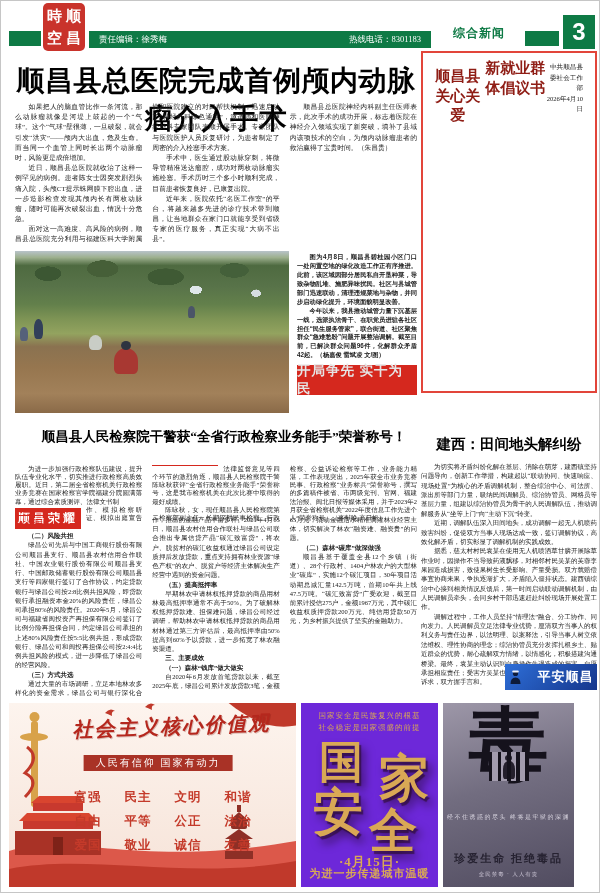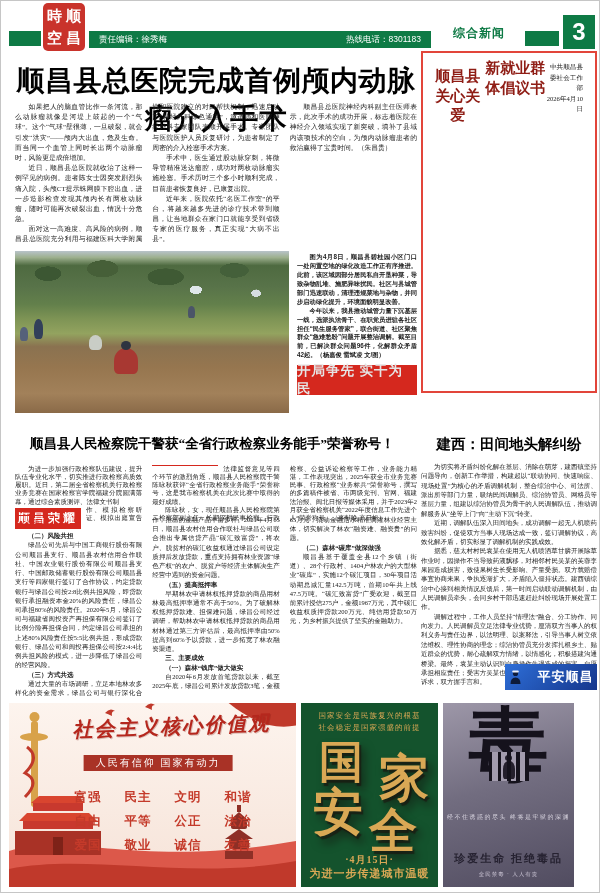--- a/index.html
+++ b/index.html
@@ -12,21 +12,21 @@
     font-family:"Liberation Serif",serif;color:#222;
   }
   p{margin:0;text-indent:2em;}
   
   .rule-left{position:absolute;left:8px;top:30px;width:32px;height:15px;background:var(--green);}
   .seal{position:absolute;left:42px;top:2px;width:42px;height:48px;background:#c9332b;border-radius:5px;
     display:grid;grid-template-columns:1fr 1fr;place-items:center;color:#fff;font-weight:bold;
     font-size:15px;line-height:1;padding:2px;box-sizing:border-box;}
   .green-bar{position:absolute;left:88px;top:30px;width:342px;height:17px;background:var(--green);
     color:#fff;font-size:8.5px;display:flex;justify-content:space-between;align-items:center;
-    padding:0 10px;box-sizing:border-box;font-family:Liberation Sans, sans-serif;}
+    padding:0 10px;box-sizing:border-box;font-family:Liberation Serif, serif;}
   .section-name{position:absolute;left:436px;top:24px;width:84px;text-align:center;color:var(--green);
     font-size:12px;font-weight:700;letter-spacing:1px;}
   .rule-right{position:absolute;left:524px;top:30px;width:34px;height:15px;background:var(--green);}
   .page-num{position:absolute;left:562px;top:14px;width:32px;height:34px;background:var(--green);color:#fff;
     font-size:24px;font-weight:bold;display:flex;align-items:center;justify-content:center;
     font-family:"Liberation Sans",sans-serif;}
   
   .headline{position:absolute;left:14px;top:61px;width:402px;text-align:center;font-size:28px;
     font-weight:900;color:#000;margin:0;letter-spacing:.5px;}
   .lead-body{position:absolute;left:14px;top:101px;width:402px;height:144px;column-count:3;column-gap:10px;
@@ -57,22 +57,22 @@
     display:flex;align-items:center;justify-content:center;font-size:13.5px;font-weight:900;letter-spacing:1px;}
   
   .proposal{position:absolute;left:420px;top:50px;width:176px;height:342px;border:2px solid #e2453a;
     box-sizing:border-box;padding:6px 8px 5px;display:flex;flex-direction:row;background:#fff;}
   .proposal .ttl{text-align:center;color:#8f1d15;font-size:15px;font-weight:900;line-height:1.3;margin:8px 0 1px;}
   .proposal .ttl2{margin:0 0 7px;}
   .p-body{flex:1;overflow:hidden;font-size:6.2px;line-height:1.46;text-align:justify;color:#222;}
   .p-body .sec{font-weight:bold;}
   .sign{text-align:right;font-size:6.6px;line-height:1.6;padding:3px 4px 0 0;}
   
-  .proc-title{position:absolute;left:14px;top:419px;width:402px;font-size:13.5px;
-    font-weight:900;margin:15px;color:#000;}
+  .proc-title{position:absolute;left:14px;top:419px;width:402px;text-align:center;font-size:13.5px;
+    font-weight:900;margin:8px;color:#000;}
   .proc-body{position:absolute;left:14px;top:464px;width:402px;height:64px;column-count:3;column-gap:10px;
     column-fill:auto;overflow:hidden;font-size:6.5px;line-height:1.25;text-align:justify;}
   .rongyu{float:left;width:66px;height:22px;margin:2px 5px 1px 0;background:var(--red);color:#fff;
     font-size:12px;font-weight:900;letter-spacing:3px;display:flex;align-items:center;justify-content:center;}
   
   .cont-body{position:absolute;left:14px;top:514px;width:402px;height:184px;column-count:3;column-gap:10px;
     column-fill:auto;overflow:hidden;font-size:6.5px;line-height:1.42;text-align:justify;}
   .cont-tag{display:inline-block;border:1px solid var(--red);color:var(--red);font-size:6.5px;
     padding:1px 4px;margin-bottom:3px;font-family:"Liberation Sans",sans-serif;}
   .subhead{font-weight:bold;}
@@ -88,26 +88,26 @@
   .pv{width:287px;position:relative;background:linear-gradient(180deg,#fdf4ee,#f6e3d8);overflow:hidden;}
   .pv svg{position:absolute;inset:0;}
   .pv-title{position:absolute;top:10px;left:44px;right:6px;text-align:center;font-size:20px;font-weight:900;
     color:#b5271d;font-style:italic;letter-spacing:2px;transform:rotate(-2deg);
     text-shadow:1px 1px 0 rgba(120,20,10,.25);}
   .pv-box{position:absolute;top:52px;left:52%;transform:translateX(-50%);background:#a93226;color:#fff;
     font-size:10px;font-weight:normal;padding:1px 12px;letter-spacing:2px;white-space:nowrap;
     font-family:"Liberation Sans",sans-serif;}
   .pv-grid{position:absolute;top:86px;left:58px;width:192px;display:grid;grid-template-columns:repeat(4,1fr);
     row-gap:7px;column-gap:8px;text-align:center;font-size:12.5px;font-weight:900;color:#c43a2a;letter-spacing:1px;}
-  .pns{width:137px;background:#14532d;position:relative;overflow:hidden;}
+  .pns{width:137px;background:#6d28d9;position:relative;overflow:hidden;}
   .ns-line{position:absolute;width:100%;text-align:center;color:var(--gold);font-size:7.5px;letter-spacing:1px;
     font-family:"Liberation Sans",sans-serif;}
   .ns-char{position:absolute;font-weight:900;color:var(--gold);
     text-shadow:2px 3px 1px rgba(30,5,8,.5),5px 7px 10px rgba(20,4,6,.55);}
-  .ns-date{position:absolute;top:150px;width:100%;text-align:center;color:var(--gold);font-size:10px;
+  .ns-date{position:absolute;top:150px;width:100%;text-align:center;color:var(--gold);font-size:13px;
     font-weight:bold;letter-spacing:1px;}
   .ns-footer{position:absolute;top:163px;width:100%;text-align:center;color:var(--gold);font-size:11px;
     font-weight:900;letter-spacing:1px;}
   .pdrug{width:131px;position:relative;overflow:hidden;
     background:linear-gradient(165deg,#9d97a8 0%,#726d80 45%,#514c60 100%);}
   .du-char{position:absolute;top:0;width:100%;text-align:center;font-size:80px;font-weight:900;
     color:#15121c;line-height:1.05;}
   .du-bars{position:absolute;top:49px;left:50%;transform:translateX(-50%);width:40px;height:29px;
     background:#a39cae;border-radius:2px;}
   .du-bars::after{content:"";position:absolute;inset:0;

